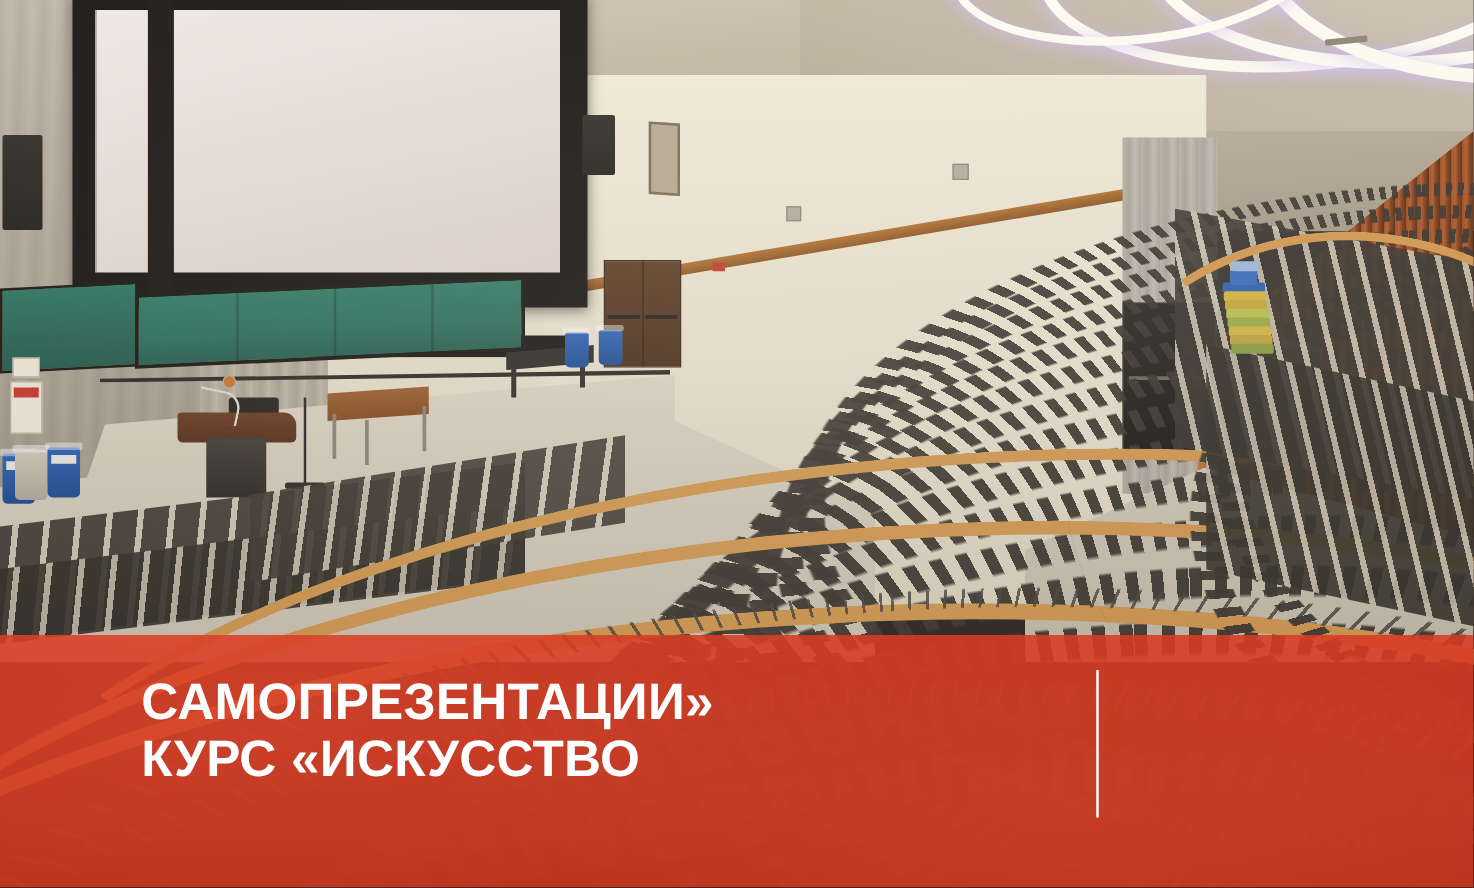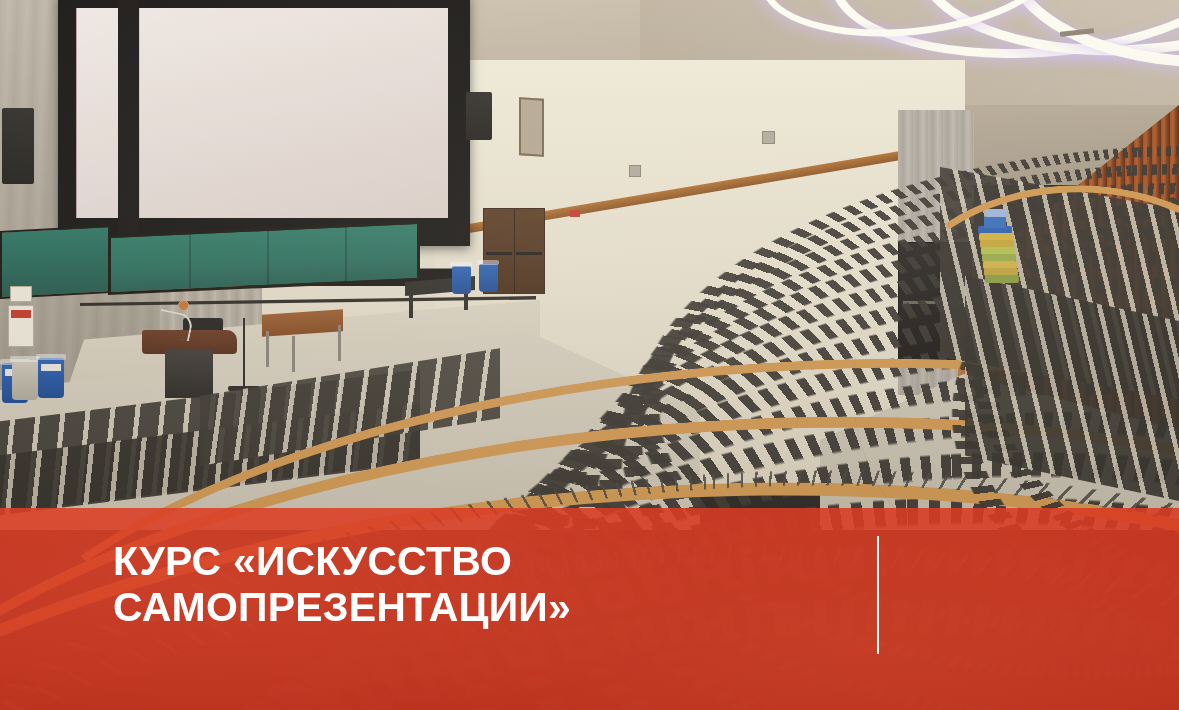--- a/index.html
+++ b/index.html
@@ -555,22 +555,22 @@
     <div class="photo-grade"></div>
   </div>
 
   <div class="band">
     <div class="band-sheen"></div>
   </div>
 
   <div class="headline-wrap">
 
     <div class="headline">
+      <div class="headline-line">САМОПРЕЗЕНТАЦИИ»</div>
       <div class="headline-line">КУРС «ИСКУССТВО</div>
-      <div class="headline-line">САМОПРЕЗЕНТАЦИИ»</div>
     </div>
 
     <div class="divider"></div>
 
 
   </div>
 
 </div>
 
 </body></html>

